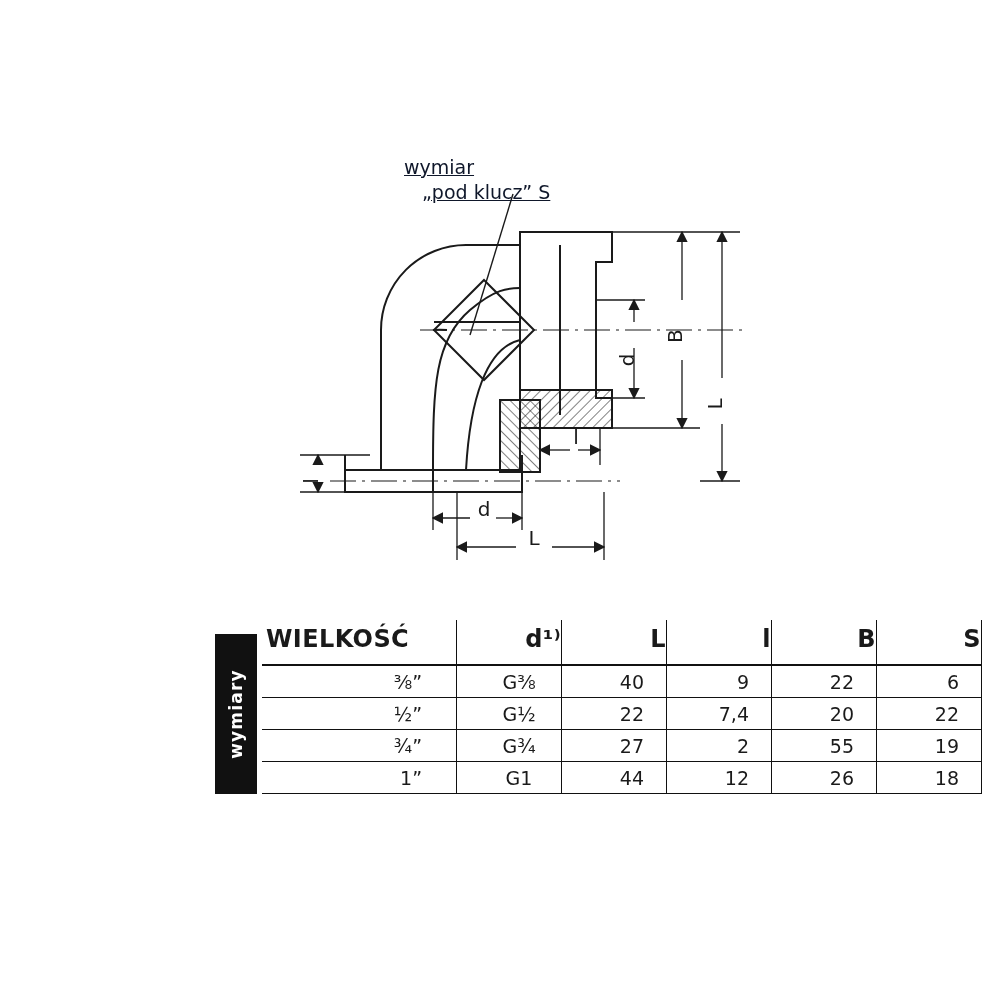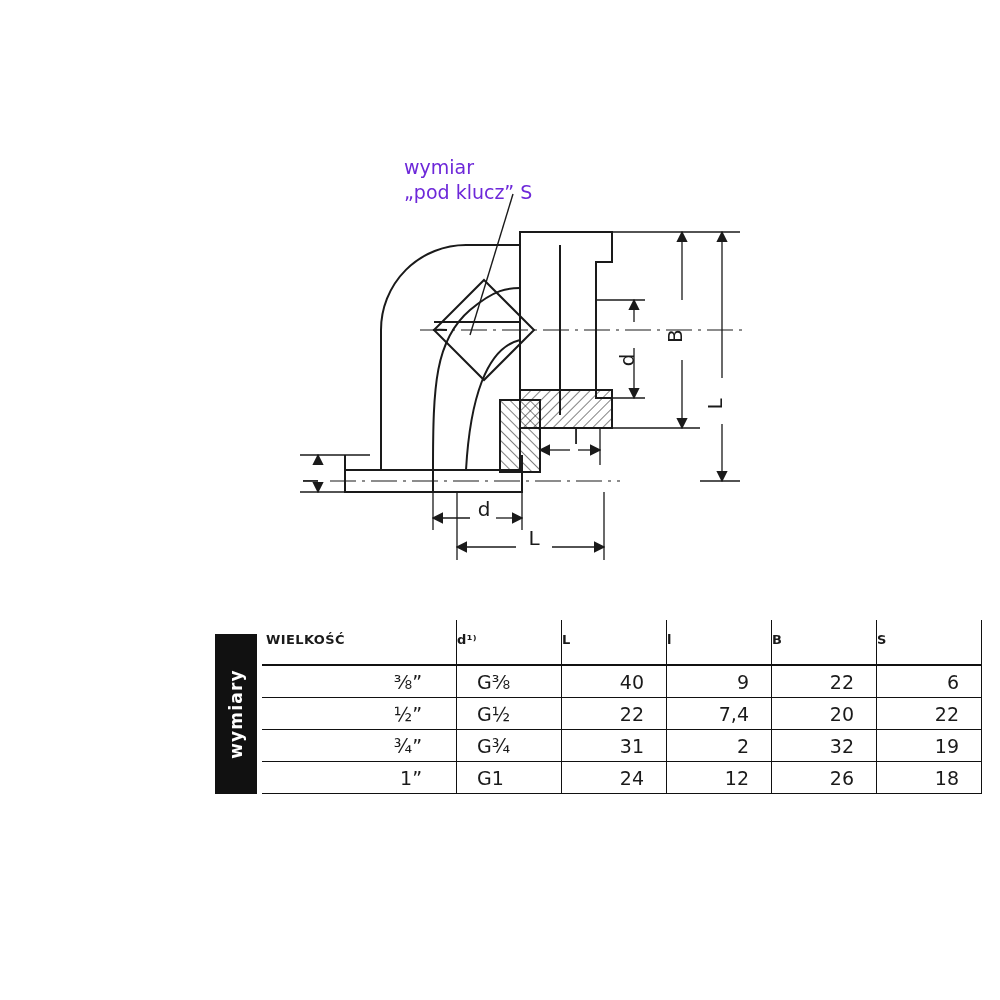--- a/index.html
+++ b/index.html
@@ -28,69 +28,70 @@
     width: 1000px;
     height: 600px;
   }
   #drawing svg {
     display: block;
   }
   .callout-text {
     position: absolute;
     font-size: 19px;
     line-height: 1.35;
-    color: #6d28d9;
+    color: #0f172a;
     white-space: nowrap;
+    text-decoration: underline;
   }
   #callout-line1 { left: 404px; top: 155px; }
-  #callout-line2 { left: 404px; top: 180px; }
+  #callout-line2 { left: 422px; top: 180px; }
 
   
   #table-wrap {
     position: absolute;
     left: 0;
     top: 620px;
     width: 1000px;
   }
   table.dims {
     border-collapse: collapse;
     margin-left: 262px;
     font-size: 19px;
   }
   table.dims th, table.dims td {
     padding: 0;
-    text-align: left;
+    text-align: right;
     font-weight: normal;
     height: 31px;
     vertical-align: middle;
   }
   table.dims thead th {
     font-weight: bold;
-    font-size: 13px;
+    font-size: 24px;
     letter-spacing: .4px;
     height: 38px;
     padding-bottom: 6px;
   }
   table.dims thead th.hdr-wielkosc {
     text-align: left;
     width: 160px;
     padding-left: 4px;
   }
   table.dims td.col-size { width: 160px; text-align: right; padding-right: 34px; }
   table.dims th.col-d, table.dims td.col-d { width: 84px; border-left: 1.6px solid #111; }
   table.dims th.col-L, table.dims td.col-L { width: 82px; border-left: 1.6px solid #111; }
   table.dims th.col-l, table.dims td.col-l { width: 82px; border-left: 1.6px solid #111; }
   table.dims th.col-B, table.dims td.col-B { width: 82px; border-left: 1.6px solid #111; }
   table.dims th.col-S, table.dims td.col-S { width: 82px; border-left: 1.6px solid #111; border-right: 1.6px solid #111; }
   table.dims td.col-d, table.dims td.col-L, table.dims td.col-l,
   table.dims td.col-B, table.dims td.col-S {
     text-align: right;
     padding-right: 22px;
   }
-  table.dims td.col-d { text-align: left; padding-left: 20px; padding-right: 0; }
+  table.dims td.col-d { text-align: center; padding-left: 20px; padding-right: 0; }
   table.dims tbody tr { border-top: 1.3px solid #111; }
   table.dims tbody tr:first-child { border-top: 2px solid #111; }
   table.dims tbody tr:last-child { border-bottom: 1.3px solid #111; }
 
   
   #vtab {
     position: absolute;
     left: 215px;
     top: 14px;
     width: 42px;
@@ -265,29 +266,29 @@
           <td class="col-size">½”</td>
           <td class="col-d">G½</td>
           <td class="col-L">22</td>
           <td class="col-l">7,4</td>
           <td class="col-B">20</td>
           <td class="col-S">22</td>
         </tr>
         <tr>
           <td class="col-size">¾”</td>
           <td class="col-d">G¾</td>
-          <td class="col-L">31</td>
+          <td class="col-L">27</td>
           <td class="col-l">2</td>
-          <td class="col-B">32</td>
+          <td class="col-B">55</td>
           <td class="col-S">19</td>
         </tr>
         <tr>
           <td class="col-size">1”</td>
           <td class="col-d">G1</td>
-          <td class="col-L">24</td>
+          <td class="col-L">44</td>
           <td class="col-l">12</td>
           <td class="col-B">26</td>
           <td class="col-S">18</td>
         </tr>
       </tbody>
     </table>
 
   </div>
 
 </div>

